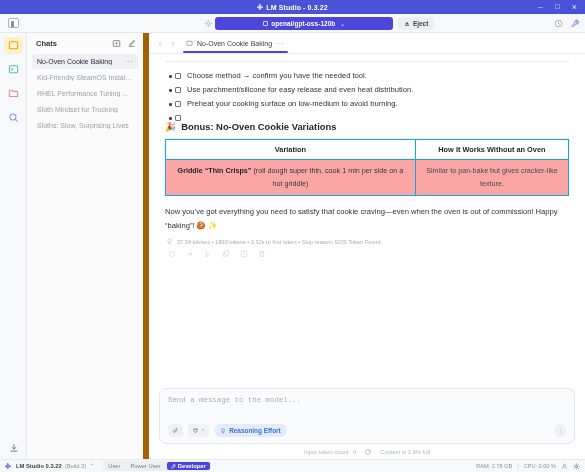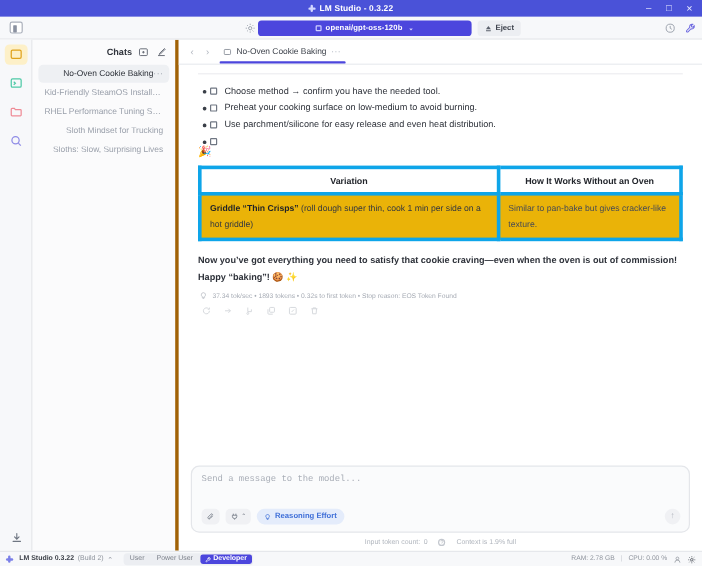--- a/index.html
+++ b/index.html
@@ -62,22 +62,22 @@
     width: 27px; flex: 0 0 27px; background: #f7f8fa; border-right: 1px solid #e6e8ec;
     display: flex; flex-direction: column; align-items: center; padding-top: 4px; gap: 7px;
     position: relative;
   }
   .rail-ico { width: 19px; height: 17px; border-radius: 4px; display: flex; align-items: center; justify-content: center; }
   .rail-ico.active { background: #fdf0c8; }
   .rail-bottom { position: absolute; bottom: 6px; left: 0; width: 27px; display: flex; justify-content: center; }
 
   
   .sidebar {
-    width: 122px; flex: 0 0 122px; background: #fbfbfc; border-right: 3px solid #a16207;
-    display: flex; flex-direction: column; min-height: 0; text-align: right;
+    width: 122px; flex: 0 0 122px; background: #fbfbfc; border-right: 6px solid #a16207;
+    display: flex; flex-direction: column; min-height: 0;
   }
   .sb-head { height: 21px; display: flex; align-items: center; padding: 0 6px 0 9px; gap: 4px; }
   .sb-title { font-size: 7.6px; font-weight: 600; color: #31353d; flex: 1; }
   .sb-btn { width: 11px; height: 11px; display: flex; align-items: center; justify-content: center; }
   .chat-list { padding: 0 5px; display: flex; flex-direction: column; gap: 1px; }
   .chat-item {
     height: 15px; display: flex; align-items: center; padding: 0 5px; border-radius: 4px;
     font-size: 7px; color: #9aa0ab; white-space: nowrap; overflow: hidden;
   }
   .chat-item.active { background: #eef0f3; color: #2b2f37; font-weight: 500; }
@@ -111,30 +111,30 @@
   .cbox {
     position: absolute; left: 0; top: 4px; width: 6px; height: 6px;
     border: 1px solid #6f7682; border-radius: 1px; display: inline-block;
   }
   .bonus-h {
     font-size: 9.4px; font-weight: 700; color: #23262c; margin: 6px 0 7px 2px;
     display: flex; align-items: center; gap: 5px;
   }
   .emoji { font-size: 9px; }
   table.vt { width: calc(100% - 4px); margin-left: 2px; border-collapse: collapse; table-layout: fixed; }
-  table.vt th, table.vt td { border: 3px solid #0ea5e9; vertical-align: middle; }
+  table.vt th, table.vt td { border: 1px solid #0ea5e9; vertical-align: middle; }
   table.vt th {
     font-size: 7.4px; font-weight: 700; color: #23262c; padding: 5px 4px; text-align: center; background: #fff;
   }
   table.vt td { font-size: 7.2px; line-height: 12.5px; color: #33373f; padding: 5px 7px; }
-  table.vt tr.alt td { background: #eab308; }
+  table.vt tr.alt td { background: #fca5a5; text-align: center; }
   table.vt td.c2 { text-align: left; color: #474b54; }
   table.vt col.c-left { width: 62%; }
   .vt-name { font-weight: 700; color: #1f2228; }
-  .closing { font-size: 7.6px; line-height: 13.5px; color: #2e323a; margin: 9px 2px 6px 2px; font-weight: bold; }
+  .closing { font-size: 7.6px; line-height: 13.5px; color: #2e323a; margin: 9px 2px 6px 2px; }
   .stats { display: flex; align-items: center; gap: 4px; font-size: 5.6px; color: #a7acb5; margin: 0 0 4px 3px; }
   .msg-actions { display: flex; align-items: center; gap: 9px; margin: 4px 0 0 4px; opacity: .55; }
   .msg-actions .ai { width: 9px; height: 9px; display: flex; align-items: center; justify-content: center; }
 
   
   .composer-wrap { padding: 6px 10px 0 10px; flex: 0 0 auto; }
   .composer {
     border: 1px solid #e4e6ea; border-radius: 7px; background: #fafbfc; height: 56px;
     display: flex; flex-direction: column; padding: 7px 8px 6px 8px; position: relative;
   }
@@ -327,33 +327,34 @@
       <div class="conv">
         <div class="hr-top"></div>
 
         <ul class="checklist">
           <li>
             <span class="cbox"></span>
             <span>Choose method → confirm you have the needed tool.</span>
           </li>
           <li>
             <span class="cbox"></span>
-            <span>Preheat your cooking surface on low-medium to avoid burning.</span>
+            <span>Use parchment/silicone for easy release and even heat distribution.</span>
           </li>
           <li>
             <span class="cbox"></span>
-            <span>Use parchment/silicone for easy release and even heat distribution.</span>
+            <span>Preheat your cooking surface on low-medium to avoid burning.</span>
           </li>
           <li>
             <span class="cbox"></span>
           </li>
         </ul>
 
         <div class="bonus-h">
           <span class="emoji">🎉</span>
+          <span>Bonus: No-Oven Cookie Variations</span>
         </div>
 
         <table class="vt">
           <colgroup>
               <col class="c-left">
               <col>
             </colgroup>
           <thead>
             <tr>
               <th>Variation</th>

